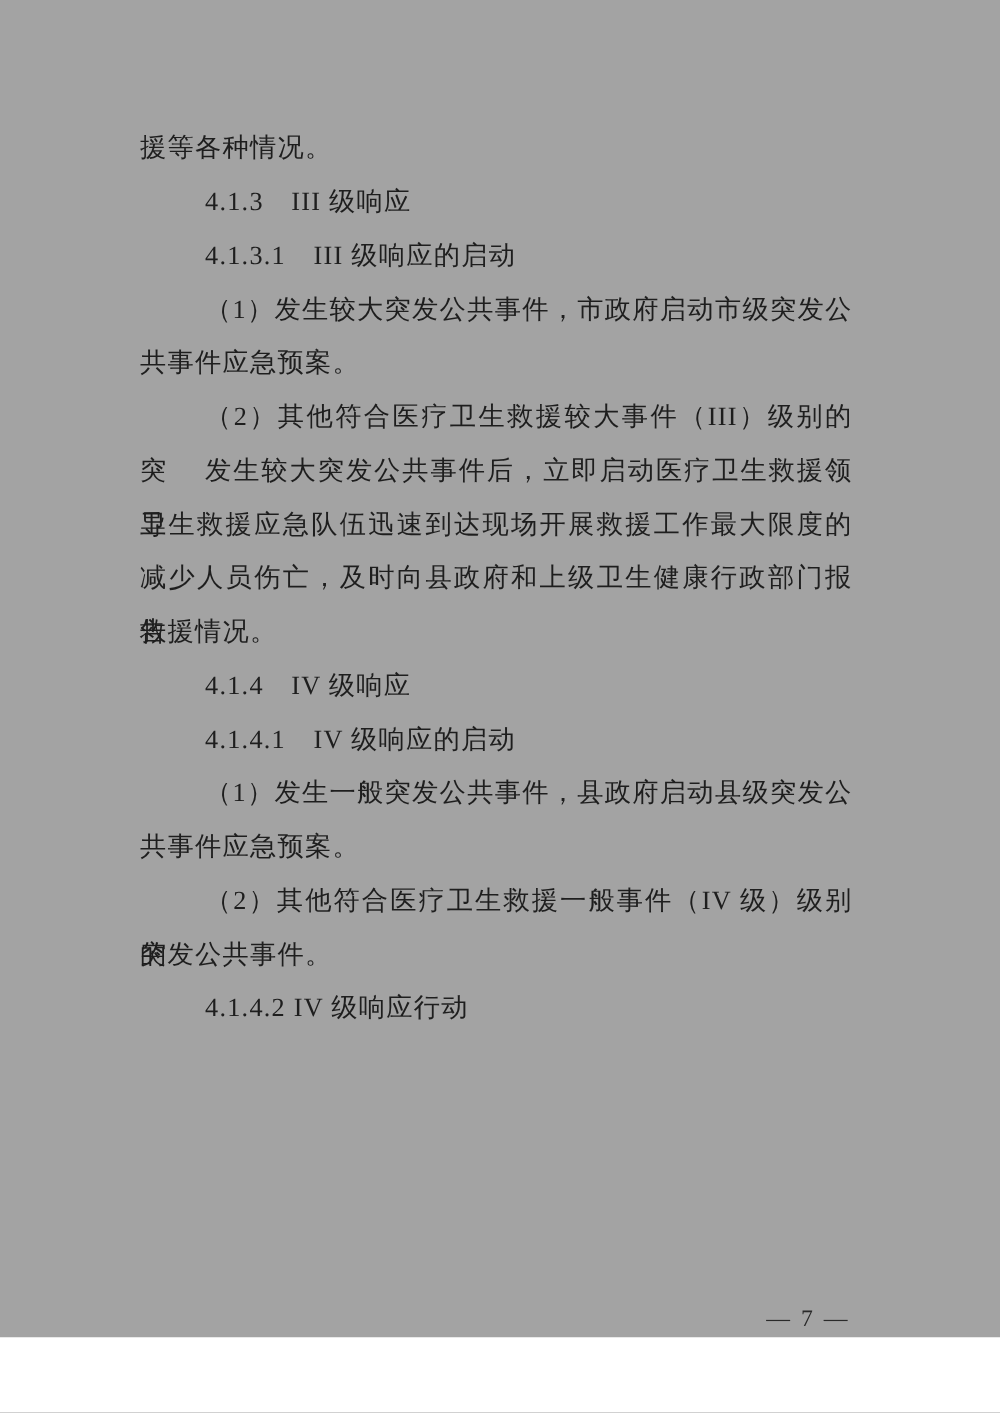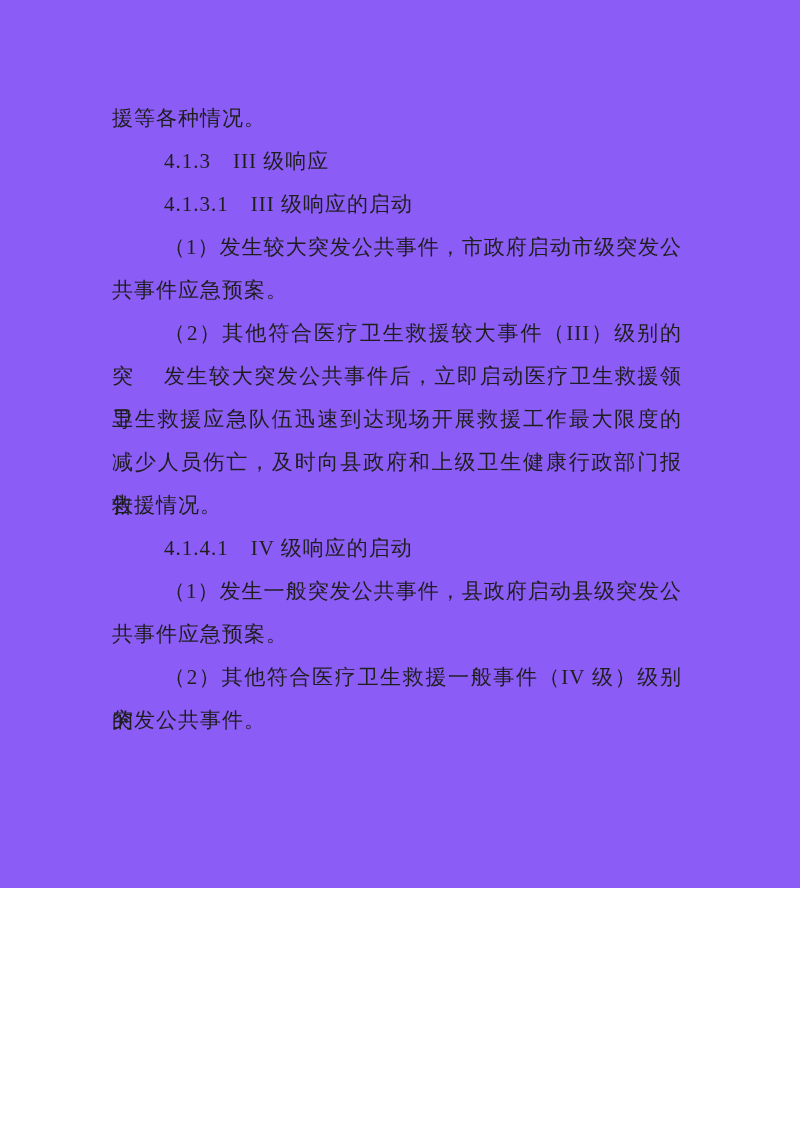--- a/index.html
+++ b/index.html
@@ -3,22 +3,22 @@
 <meta charset="utf-8">
 <style>
   html, body {
     margin: 0;
     padding: 0;
     background: #ffffff;
   }
   .page {
     position: relative;
     width: 800px;
-    height: 888px;
-    background: #8b5cf6;
+    height: 1070px;
+    background: #a3a3a3;
     overflow: hidden;
     font-family: "Liberation Serif", "DejaVu Serif", serif;
     color: #1e1e1e;
   }
   .doc-body {
     position: absolute;
     left: 112px;
     right: 118px;
     top: 97px;
   }
@@ -57,20 +57,22 @@
       <div class="line">援等各种情况。</div>
       <div class="line indent">4.1.3　III 级响应</div>
       <div class="line indent">4.1.3.1　III 级响应的启动</div>
       <div class="line indent justify">（1）发生较大突发公共事件，市政府启动市级突发公</div>
       <div class="line">共事件应急预案。</div>
       <div class="line indent justify">（2）其他符合医疗卫生救援较大事件（III）级别的突</div>
       <div class="line indent justify">发生较大突发公共事件后，立即启动医疗卫生救援领导</div>
       <div class="line justify">卫生救援应急队伍迅速到达现场开展救援工作最大限度的</div>
       <div class="line justify">减少人员伤亡，及时向县政府和上级卫生健康行政部门报告</div>
       <div class="line">救援情况。</div>
+      <div class="line indent">4.1.4　IV 级响应</div>
       <div class="line indent">4.1.4.1　IV 级响应的启动</div>
       <div class="line indent justify">（1）发生一般突发公共事件，县政府启动县级突发公</div>
       <div class="line">共事件应急预案。</div>
       <div class="line indent justify">（2）其他符合医疗卫生救援一般事件（IV 级）级别的</div>
       <div class="line">突发公共事件。</div>
+      <div class="line indent">4.1.4.2 IV 级响应行动</div>
     </div>
   <div class="page-number">— 7 —</div>
 </div>
 
 </body></html>

